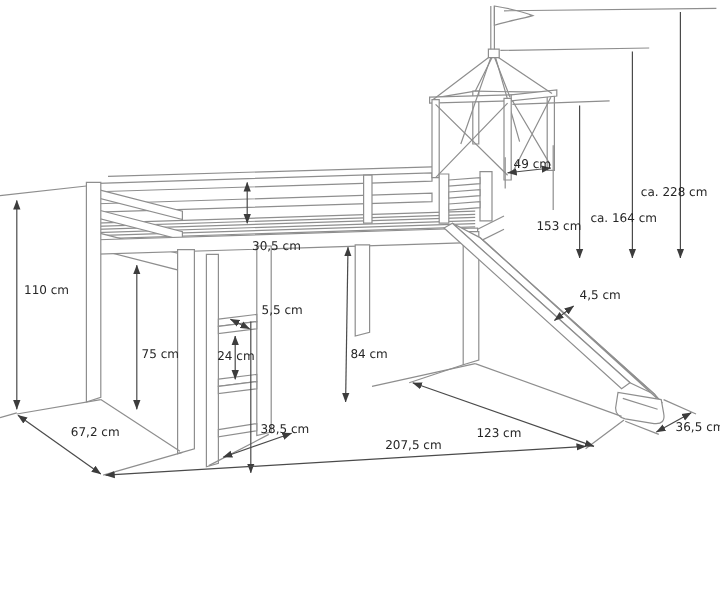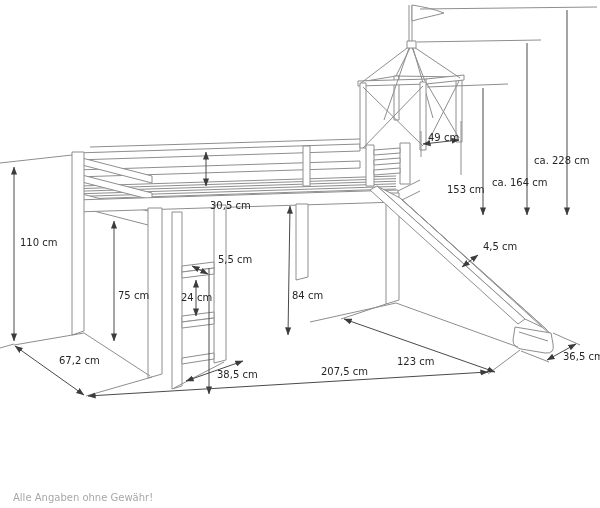--- a/index.html
+++ b/index.html
@@ -140,24 +140,23 @@
   </g>
 </svg>
 
   <div class="dim-label" style="left:20px;top:237px;text-align:right;">110 cm</div>
   <div class="dim-label" style="left:210px;top:156px;margin-top:44px;">30,5 cm</div>
   <div class="dim-label" style="left:118px;top:290px;">75 cm</div>
   <div class="dim-label" style="left:186px;top:254px;margin-left:32px;">5,5 cm</div>
   <div class="dim-label" style="left:181px;top:292px;">24 cm</div>
   <div class="dim-label" style="left:292px;top:290px;">84 cm</div>
   <div class="dim-label" style="left:59px;top:355px;">67,2 cm</div>
-  <div class="dim-label" style="left:217px;top:369px;text-align:right;">38,5 cm</div>
+  <div class="dim-label" style="left:217px;top:353px;text-align:right;">38,5 cm</div>
   <div class="dim-label" style="left:321px;top:366px;">207,5 cm</div>
   <div class="dim-label" style="left:397px;top:356px;">123 cm</div>
   <div class="dim-label" style="left:563px;top:351px;">36,5 cm</div>
   <div class="dim-label" style="left:483px;top:241px;">4,5 cm</div>
   <div class="dim-label" style="left:428px;top:132px;">49 cm</div>
   <div class="dim-label" style="left:447px;top:184px;">153 cm</div>
   <div class="dim-label" style="left:492px;top:177px;">ca. 164 cm</div>
   <div class="dim-label" style="left:534px;top:155px;">ca. 228 cm</div>
 
-  <div class="footer-note" style="left:13px;top:492px;">Alle Angaben ohne Gewähr!</div>
 </div>
 
 </body></html>

